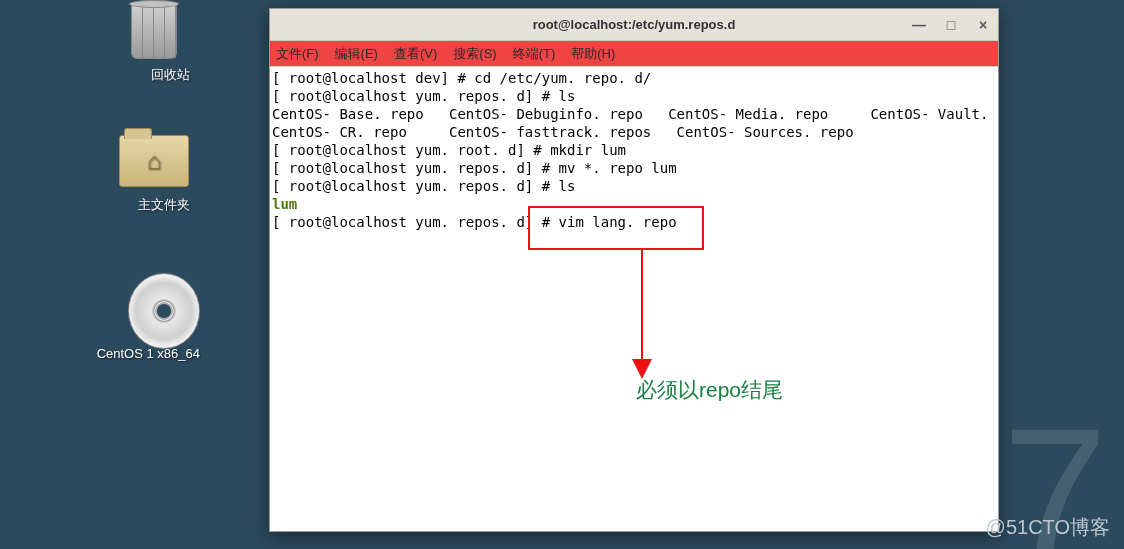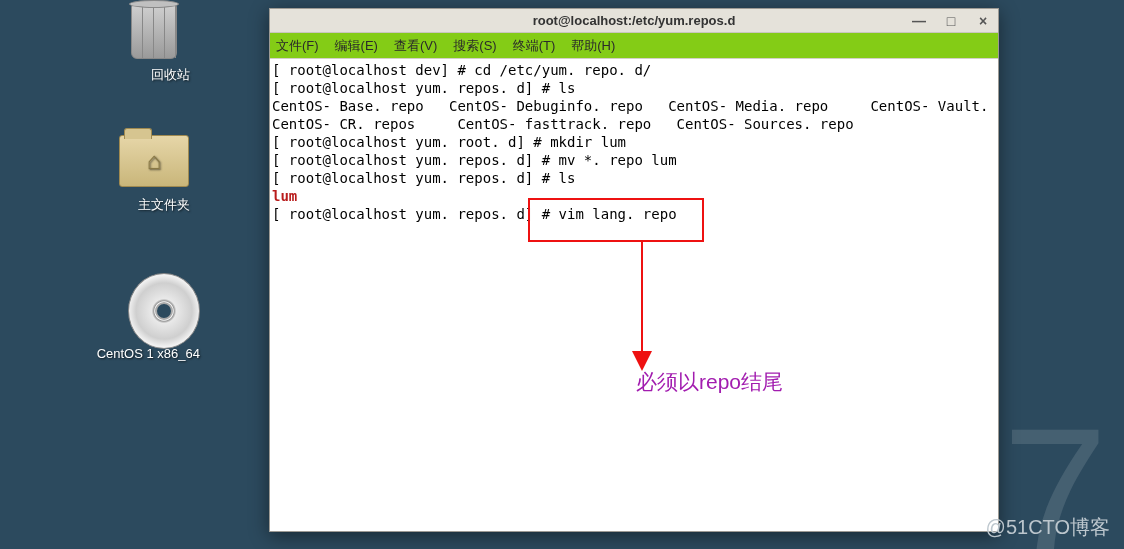--- a/index.html
+++ b/index.html
@@ -104,21 +104,21 @@
   top: 8px;
   width: 730px;
   height: 524px;
   background: #f2f0eb;
   border: 1px solid #9d9a94;
   box-shadow: 0 4px 18px rgba(0,0,0,0.45);
   display: flex;
   flex-direction: column;
 }
 .titlebar {
-  height: 24px;
+  height: 32px;
   background: #e5e2da;
   border-bottom: 1px solid #c9c6be;
   display: flex;
   align-items: center;
   justify-content: center;
   position: relative;
   font-size: 13px;
   font-weight: bold;
   color: #333;
 }
@@ -133,59 +133,59 @@
 .win-btn {
   width: 18px;
   text-align: center;
   font-size: 14px;
   color: #555;
   font-weight: bold;
   cursor: pointer;
 }
 .menubar {
   height: 26px;
-  background: #84cc16;
+  background: #ef4444;
   border-bottom: 1px solid #d3d0c8;
   display: flex;
   align-items: center;
   padding: 0 6px;
   font-size: 13px;
   color: #2a2a2a;
 }
 .menubar .mi { margin-right: 16px; cursor: pointer; }
 .term {
   flex: 1;
   background: #fff;
   color: #000;
   font-family: "DejaVu Sans Mono", monospace;
   font-size: 14px;
   line-height: 18px;
   padding: 2px 2px;
   white-space: pre;
   position: relative;
   overflow: hidden;
 }
-.blue { color: #b91c1c; font-weight: bold; }
+.blue { color: #4d7c0f; font-weight: bold; }
 .annot-box {
   position: absolute;
   border: 2px solid #e11;
   left: 258px;
   top: 3px;
   width: 176px;
   height: 44px;
 }
 .annot-wrap {
   position: absolute;
   top: 136px;
   left: 0; right: 0;
 }
 .annot-text {
   position: absolute;
   left: 366px; top: 178px;
-  color: #a21caf;
+  color: #15803d;
   font-size: 21px;
   font-family: sans-serif;
 }
 .watermark {
   position: absolute;
   right: 14px; bottom: 8px;
   color: #bcc6cd;
   font-size: 20px;
   margin-left: 28px;
 }
@@ -243,21 +243,21 @@
     <span class="mi">文件(F)</span>
     <span class="mi">编辑(E)</span>
     <span class="mi">查看(V)</span>
     <span class="mi">搜索(S)</span>
     <span class="mi">终端(T)</span>
     <span class="mi">帮助(H)</span>
   </div>
   <div class="term"><span>[ root@localhost dev] # cd /etc/yum. repo. d/</span>
 <span>[ root@localhost yum. repos. d] # ls</span>
 <span>CentOS- Base. repo   CentOS- Debuginfo. repo   CentOS- Media. repo     CentOS- Vault. repo</span>
-<span>CentOS- CR. repos     CentOS- fasttrack. repo   CentOS- Sources. repo</span>
+<span>CentOS- CR. repo     CentOS- fasttrack. repos   CentOS- Sources. repo</span>
 <span>[ root@localhost yum. root. d] # mkdir lum</span>
 <span>[ root@localhost yum. repos. d] # mv *. repo lum</span>
 <span>[ root@localhost yum. repos. d] # ls</span>
 <span class="blue">lum</span>
 <span>[ root@localhost yum. repos. d] # vim lang. repo</span>
 <div class="annot-wrap">
   <div class="annot-box"></div>
   <svg width="730" height="200" style="position:absolute;top:0;left:0">
     <defs>
       <marker id="ah" markerWidth="10" markerHeight="10" refX="5" refY="5" orient="auto">

